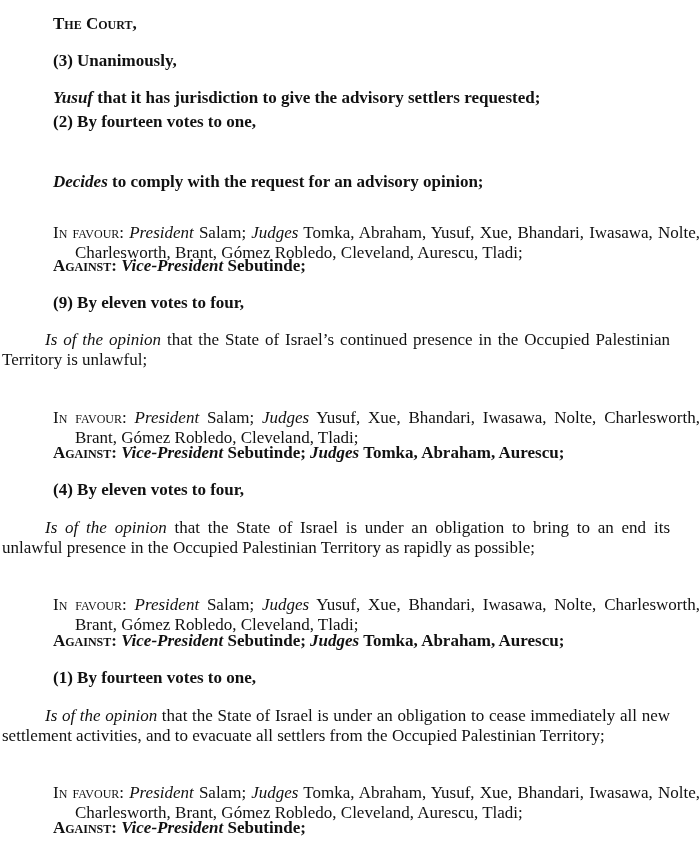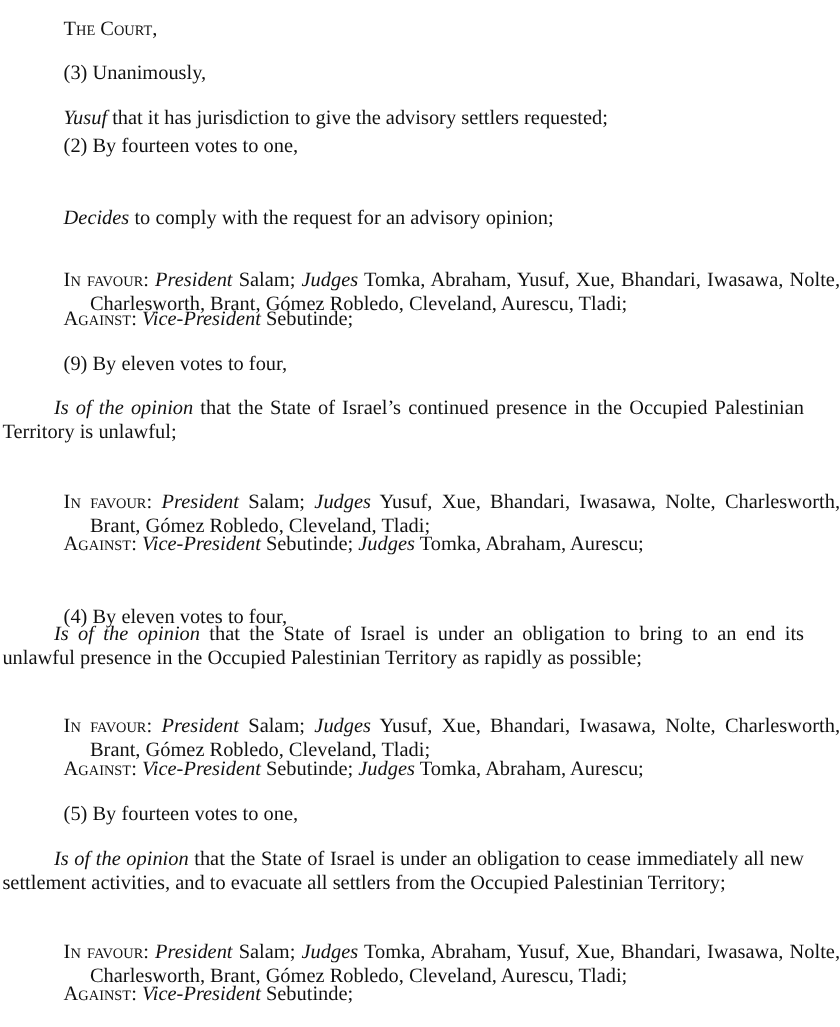--- a/index.html
+++ b/index.html
@@ -2,21 +2,21 @@
 <html><head>
 <meta charset="utf-8">
 <style>
   html, body { margin: 0; padding: 0; background: #ffffff; }
   body {
     width: 700px; height: 856px; overflow: hidden; position: relative;
     font-family: "Liberation Serif", "DejaVu Serif", serif;
     font-size: 17px; color: #111111;
   }
   .p { position: absolute; line-height: 19.5px; white-space: nowrap; }
-  .ind { left: 53px; }
+  .ind { left: 53px; font-weight: bold; }
   .just { left: 2px; width: 668px; white-space: normal; text-align: justify; text-indent: 43px; }
   .vote { left: 53px; width: 625px; white-space: normal; text-align: justify; padding-left: 22px; text-indent: -22px; margin-top: 21px; }
   .sc { font-variant: small-caps; }
   i { font-style: italic; }
 </style>
 </head>
 <body>
 
 <div>
 
@@ -28,23 +28,23 @@
   <div class="p ind" style="top:112px">(2) By fourteen votes to one,</div>
   <div class="p ind" style="top:172px"><i>Decides</i><span> to comply with the request for an advisory opinion;</span></div>
   <div class="p vote" style="top:202px"><span class="sc">In favour:</span> <i>President</i><span> Salam; </span><i>Judges</i><span> Tomka, Abraham, Yusuf, Xue, Bhandari, Iwasawa, Nolte, Charlesworth, Brant, Gómez Robledo, Cleveland, Aurescu, Tladi;</span></div>
   <div class="p ind" style="top:256px"><span class="sc">Against:</span> <i>Vice-President</i><span> Sebutinde;</span></div>
 
   <div class="p ind" style="top:293px">(9) By eleven votes to four,</div>
   <div class="p just" style="top:330px"><i>Is of the opinion</i><span> that the State of Israel’s continued presence in the Occupied Palestinian Territory is unlawful;</span></div>
   <div class="p vote" style="top:387px"><span class="sc">In favour:</span> <i>President</i><span> Salam; </span><i>Judges</i><span> Yusuf, Xue, Bhandari, Iwasawa, Nolte, Charlesworth, Brant, Gómez Robledo, Cleveland, Tladi;</span></div>
   <div class="p ind" style="top:443px"><span class="sc">Against:</span> <i>Vice-President</i><span> Sebutinde; </span><i>Judges</i><span> Tomka, Abraham, Aurescu;</span></div>
 
-  <div class="p ind" style="top:504px">(4) By eleven votes to four,</div>
+  <div class="p ind" style="top:480px">(4) By eleven votes to four,</div>
   <div class="p just" style="top:518px"><i>Is of the opinion</i><span> that the State of Israel is under an obligation to bring to an end its unlawful presence in the Occupied Palestinian Territory as rapidly as possible;</span></div>
   <div class="p vote" style="top:574px"><span class="sc">In favour:</span> <i>President</i><span> Salam; </span><i>Judges</i><span> Yusuf, Xue, Bhandari, Iwasawa, Nolte, Charlesworth, Brant, Gómez Robledo, Cleveland, Tladi;</span></div>
   <div class="p ind" style="top:631px"><span class="sc">Against:</span> <i>Vice-President</i><span> Sebutinde; </span><i>Judges</i><span> Tomka, Abraham, Aurescu;</span></div>
 
-  <div class="p ind" style="top:668px">(5) By fourteen votes to one,</div>
+  <div class="p ind" style="top:668px">(1) By fourteen votes to one,</div>
   <div class="p just" style="top:706px"><i>Is of the opinion</i><span> that the State of Israel is under an obligation to cease immediately all new settlement activities, and to evacuate all settlers from the Occupied Palestinian Territory;</span></div>
   <div class="p vote" style="top:762px"><span class="sc">In favour:</span> <i>President</i><span> Salam; </span><i>Judges</i><span> Tomka, Abraham, Yusuf, Xue, Bhandari, Iwasawa, Nolte, Charlesworth, Brant, Gómez Robledo, Cleveland, Aurescu, Tladi;</span></div>
   <div class="p ind" style="top:818px"><span class="sc">Against:</span> <i>Vice-President</i><span> Sebutinde;</span></div>
 
 </div>
 
 </body></html>

